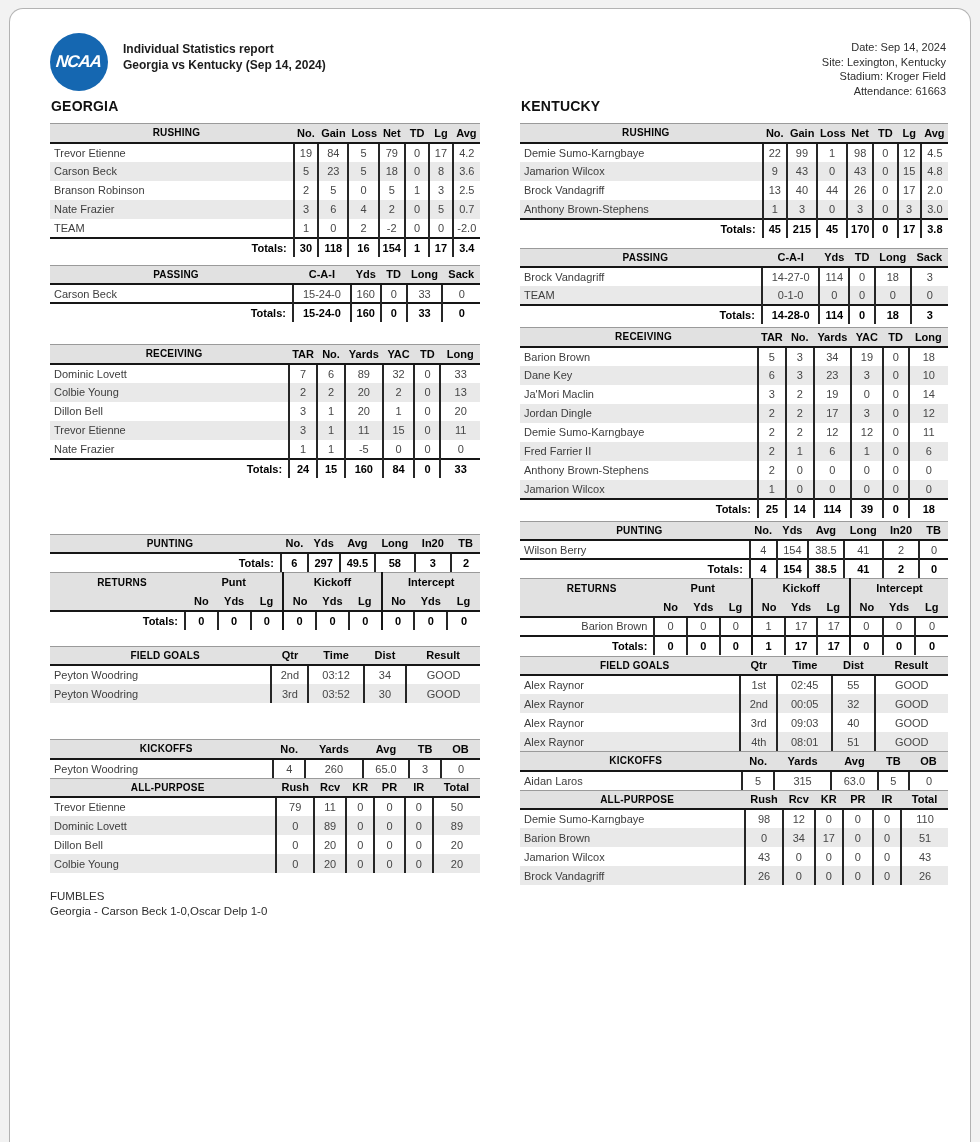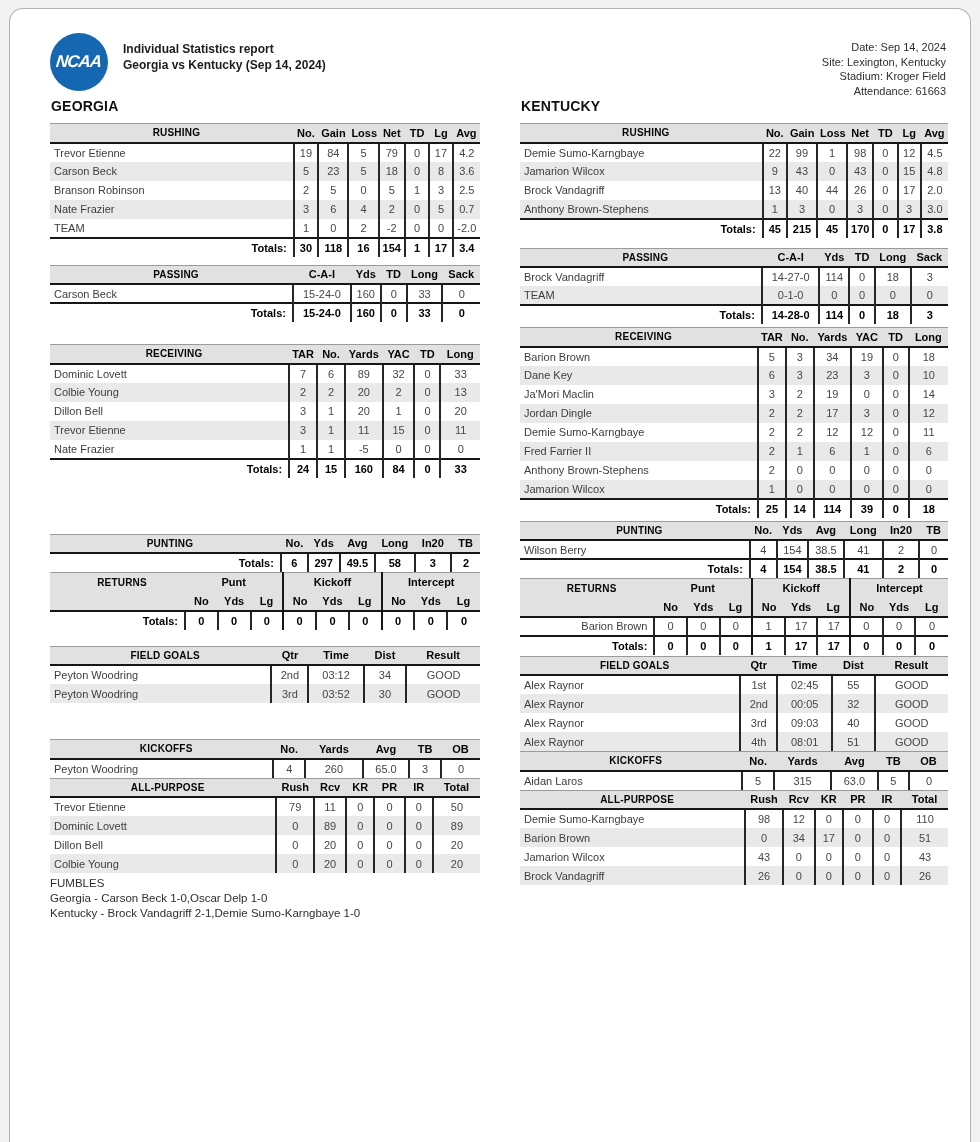--- a/index.html
+++ b/index.html
@@ -41,21 +41,21 @@
   .stat thead th.title { font-size:10px; letter-spacing:0.2px;padding-left:12px; }
   .stat tbody td.name { text-align:left; color:#3d3d3d; padding-left:4px; }
   .stat tbody td.val { text-align:center; color:#464646; border-left:2px solid #262626; }
   .stat tbody tr:nth-child(even):not(.totals) { background:#e9e9e9; }
   .stat tr.totals td { border-top:2px solid #161616; font-weight:bold; color:#000; }
   .stat tr.totals td.name { text-align:right; padding-right:6px; }
   .stat.returns tbody td.name { text-align:right; padding-right:6px; }
   .stat thead th.gdiv { border-left:2px solid #161616; }
   .stat tbody td.gdiv { border-left:2px solid #161616; }
   
-  .fumbles { margin-top:3px; }
+  .fumbles { margin-top:16px; }
   .fumbles div { font-size:11.5px; color:#2e2e2e; line-height:1.32; }
 </style>
 </head>
 <body>
 
 <div class="page">
 
   <div class="hdr">
     <div class="brand">
       <div class="logo">
@@ -484,21 +484,20 @@
                 <td class="val">0</td>
                 <td class="val">0</td>
                 <td class="val">20</td>
               </tr>
             </tbody>
           </table>
         </div>
       <div class="fumbles">
         <div>FUMBLES</div>
         <div>Georgia - Carson Beck 1-0,Oscar Delp 1-0</div>
-        <div>Kentucky - Brock Vandagriff 2-1,Demie Sumo-Karngbaye 1-0</div>
       </div>
     </div>
     <div class="teamcol right">
       <div class="teamname">KENTUCKY</div>
       <div class="tables">
           <table class="stat rushing" style="margin-top: 0px;">
             <colgroup>
               <col style="width: 56.6893%;">
               <col style="width: 5.66893%;">
               <col style="width: 7.02948%;">

